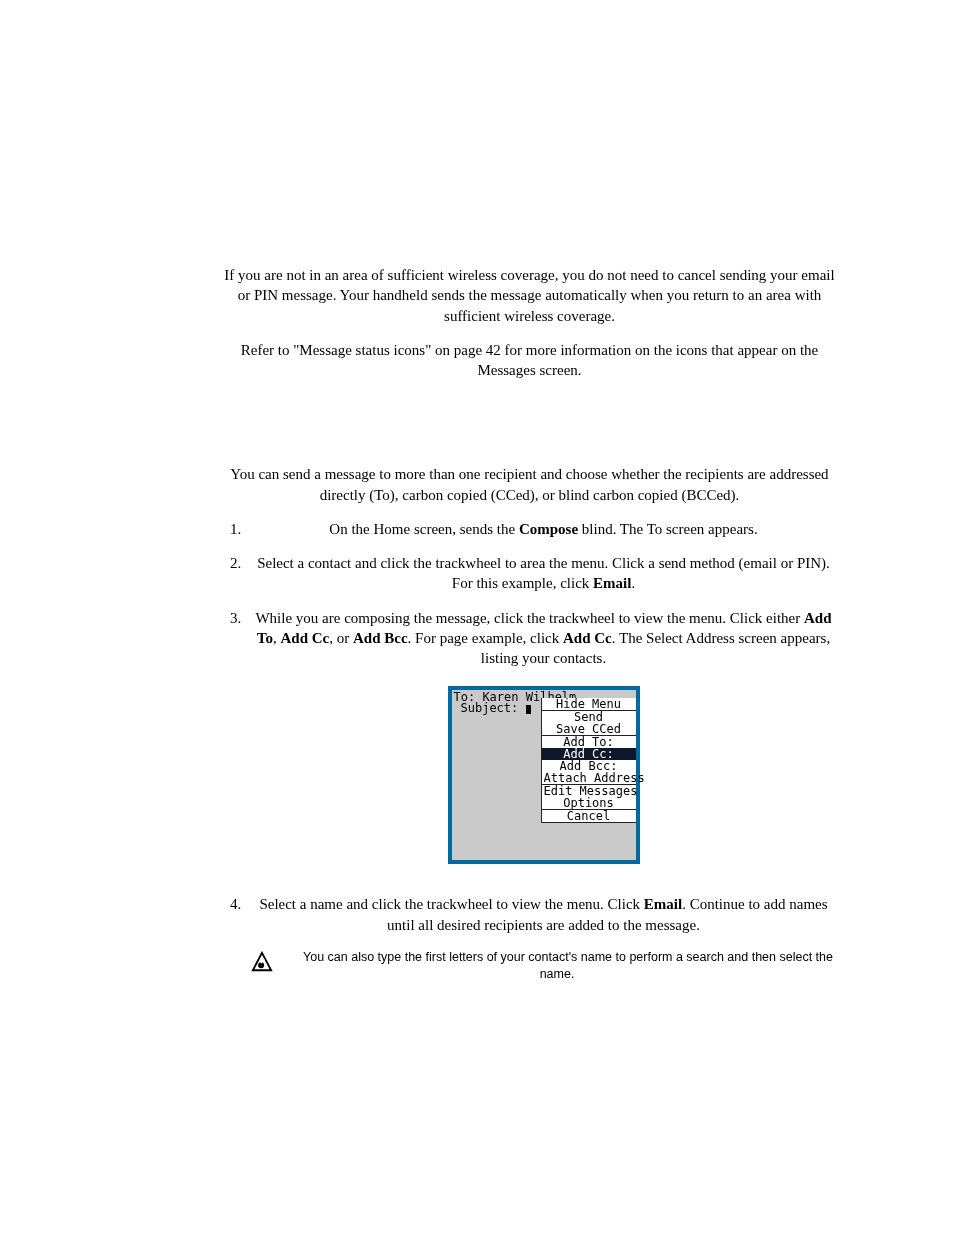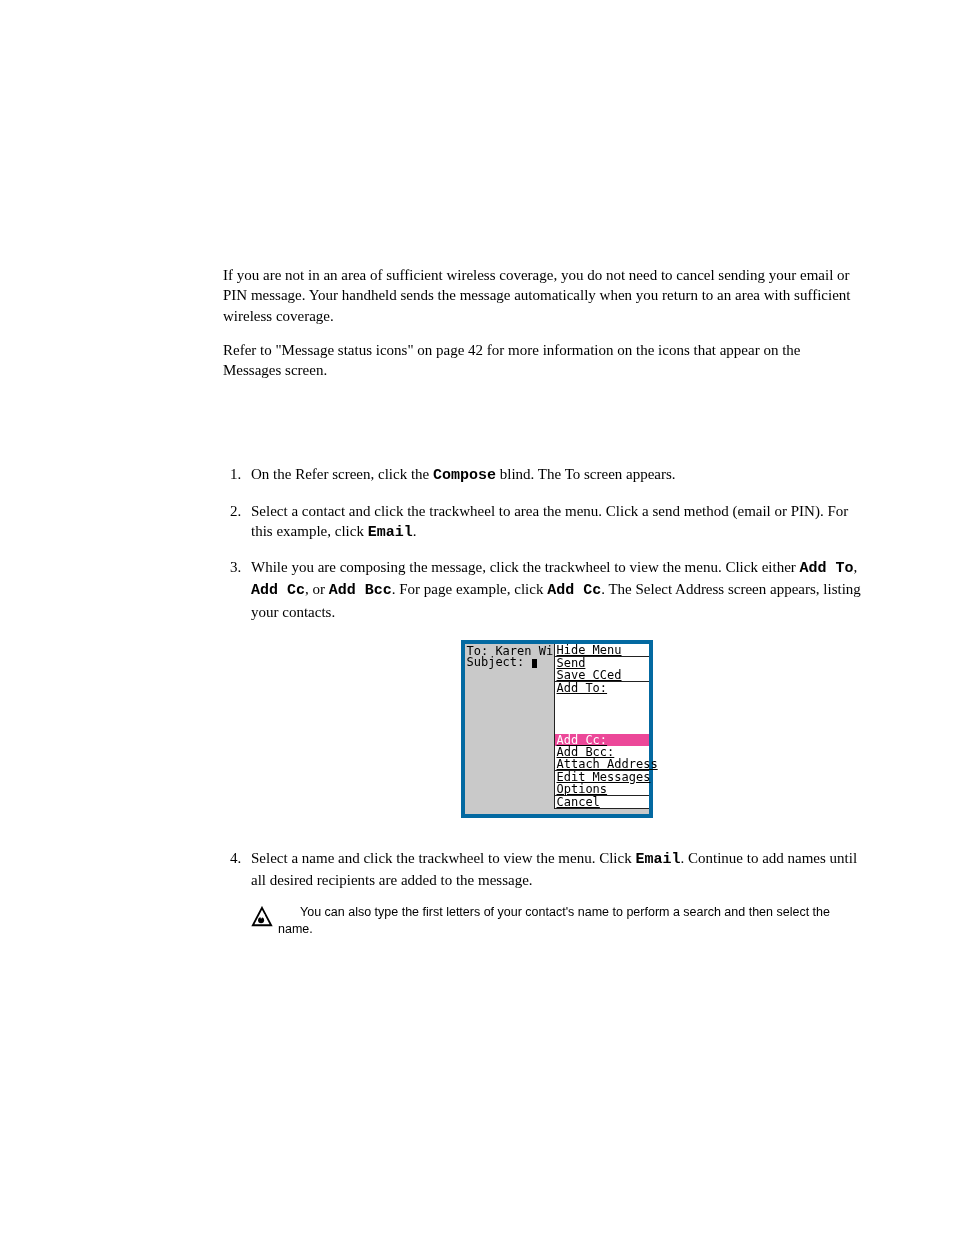--- a/index.html
+++ b/index.html
@@ -5,29 +5,30 @@
   body {
     margin: 0;
     padding: 0;
     background: #fff;
     font-family: "Palatino Linotype", "Book Antiqua", Palatino, serif;
     color: #000;
     width: 954px;
   }
   .page {
     box-sizing: border-box;
-    padding: 265px 92px 60px 223px;
+    padding: 265px 118px 60px 223px;
     width: 954px;
     font-size: 15px;
     line-height: 1.35;
+    text-align: center;
   }
   p { margin: 0 0 14px 0; }
   ol { padding-left: 22px; margin: 0; }
   ol > li { margin-bottom: 14px; padding-left: 6px; }
-  .bold { font-weight: bold; font-family: Liberation Mono, monospace; }
+  .bold { font-weight: bold; }
 
   
   .device-shot {
     margin: 18px auto 30px auto;
     width: 192px;
   }
   .device-shot .screen {
     width: 192px;
     height: 178px;
     background: #c9c9c9;
@@ -40,35 +41,34 @@
   .compose-pane {
     position: absolute;
     left: 2px; right: 98px; top: 2px;
     color: #000;
     line-height: 11px;
   }
   .compose-pane .row { white-space: nowrap; }
   .cursor-blk { display: inline-block; width: 5px; height: 9px; background:#000; vertical-align: bottom; }
   .menu-pane {
     position: absolute;
-    top: 0; right: 0;
+    top: 8px; right: 0;
     width: 94px;
     background: #fff;
     border-left: 1px solid #222;
-    text-decoration: underline;
   }
   .menu-group { border-bottom: 1px solid #222; }
   .menu-item {
     padding: 0 2px;
     line-height: 12px;
     white-space: nowrap;
     color: #000;
     background: #fff;
   }
-  .menu-item.sel { background: #ec4899; color: #fff; margin-top: 40px; }
+  .menu-item.sel { background: #0f172a; color: #fff; }
 
   
   .tip {
     display: flex;
     gap: 5px;
     margin: 8px 0 18px 28px;
     font-family: Verdana, Geneva, sans-serif;
     font-size: 12.5px;
     line-height: 1.35;
   }
@@ -82,24 +82,25 @@
 </head>
 <body>
 
 <div class="page">
 
   <p>If you are not in an area of sufficient wireless coverage, you do not need to cancel sending your email or PIN message. Your handheld sends the message automatically when you return to an area with sufficient wireless coverage.</p>
   <p>Refer to "Message status icons" on page 42 for more information on the icons that appear on the Messages screen.</p>
 
   <div style="height:70px"></div>
 
+  <p>You can send a message to more than one recipient and choose whether the recipients are addressed directly (To), carbon copied (CCed), or blind carbon copied (BCCed).</p>
 
   <ol>
     <li>
-      <span>On the Refer screen, click the </span><span class="bold">Compose</span><span> blind. The To screen appears.</span>
+      <span>On the Home screen, sends the </span><span class="bold">Compose</span><span> blind. The To screen appears.</span>
     </li>
     <li>
       <span>Select a contact and click the trackwheel to area the menu. Click a send method (email or PIN). For this example, click </span><span class="bold">Email</span><span>.</span>
     </li>
     <li>
       <span>While you are composing the message, click the trackwheel to view the menu. Click either </span><span class="bold">Add To</span><span>, </span><span class="bold">Add Cc</span><span>, or </span><span class="bold">Add Bcc</span><span>. For page example, click </span><span class="bold">Add Cc</span><span>. The Select Address screen appears, listing your contacts.</span>
 
       <div class="device-shot">
         <div class="screen">
           <div class="compose-pane">

